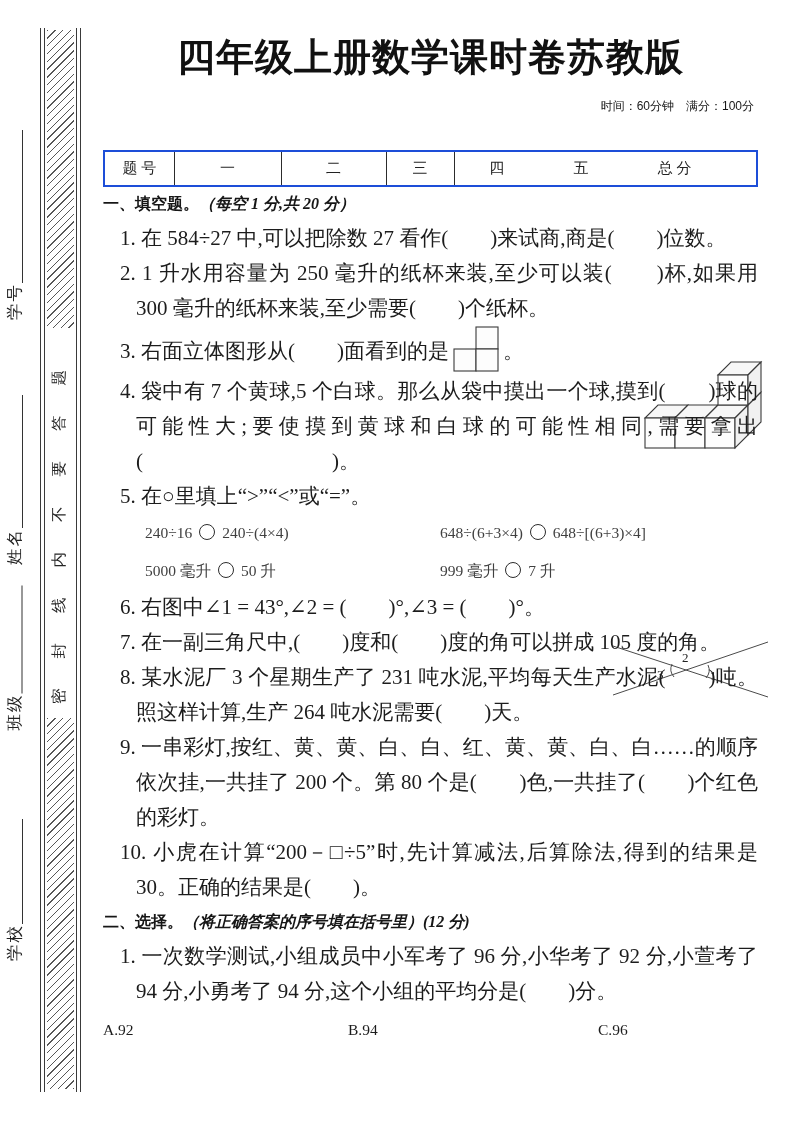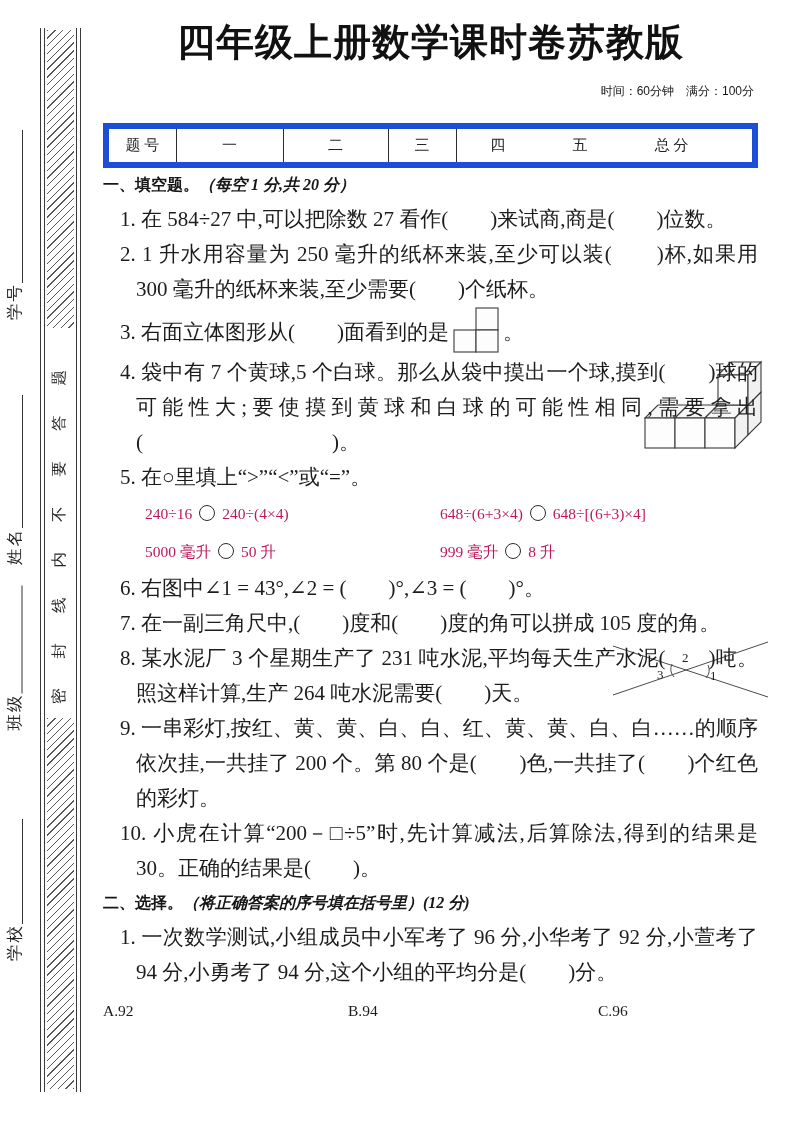--- a/index.html
+++ b/index.html
@@ -22,43 +22,43 @@
   .mfield{position:absolute;height:22px;transform:rotate(-90deg);transform-origin:center;
           display:flex;align-items:stretch;font-size:16.5px;color:#222;white-space:nowrap;}
   .mfield .lbl{line-height:22px;letter-spacing:2px;}
   .mfield .line{flex:1;border-bottom:1.2px solid #333;margin-bottom:3px;}
   .f1{width:190px;left:-80px;top:214px;}
   .f2{width:170px;left:-70px;top:469px;}
   .f3{width:145px;left:-58px;top:647px;}
   .f4{width:142px;left:-56px;top:879px;}
 
   
-  .content{position:absolute;left:103px;top:13px;width:655px;}
+  .content{position:absolute;left:103px;top:28px;width:655px;}
   .title{font-family:"Liberation Sans","DejaVu Sans",sans-serif;font-weight:bold;
          font-size:38px;line-height:58px;text-align:center;letter-spacing:1px;color:#111;}
   .subtitle{font-family:"Liberation Sans","DejaVu Sans",sans-serif;font-weight:bold;
             font-size:30px;line-height:52px;text-align:center;color:#111;}
   .meta{font-family:"Liberation Sans","DejaVu Sans",sans-serif;font-size:12px;
         line-height:40px;text-align:right;padding-right:4px;color:#161616;}
 
-  table.score{width:100%;border-collapse:collapse;margin-top:12px;table-layout:fixed;
-              border:6px solid #1d4ed8;font-family:Liberation Serif, serif;}
+  table.score{width:100%;border-collapse:collapse;margin-top:24px;table-layout:fixed;
+              border:2px solid #1d4ed8;font-family:Liberation Serif, serif;}
   table.score td{border:1px solid #2c2c2c;height:31px;text-align:center;
                  font-size:15px;vertical-align:middle;color:#222;}
   td.wide-cell{padding:0 30px 0 0;}
   .wide-flex{display:flex;justify-content:space-around;align-items:center;}
 
   .sec-heading{font-size:16px;font-weight:bold;line-height:34px;color:#161616;}
   .sec-heading .note{font-style:italic;}
 
   .q{font-size:21px;line-height:35px;margin-left:33px;text-indent:-16px;
      text-align:justify;color:#1c1c1c;}
 
   .cmp-grid{margin-left:42px;display:grid;grid-template-columns:295px 1fr;
-            font-size:15.5px;line-height:38px;color:#be185d;}
+            font-size:15.5px;line-height:38px;color:#404040;}
   .circle{display:inline-block;width:14px;height:14px;border:1.3px solid #2c2c2c;
           border-radius:50%;margin:0 7px;vertical-align:-2px;}
 
   .options{display:grid;grid-template-columns:245px 250px 1fr;
            font-size:15.5px;line-height:38px;margin-top:2px;color:#1c1c1c;}
 
   .fig-cube{position:absolute;left:643px;top:360px;}
   .fig-angle{position:absolute;left:610px;top:631px;}
   .fig-inline{display:inline-block;vertical-align:-16px;margin:0 3px;}
 
@@ -174,21 +174,21 @@
       <div>
         <span>240÷16</span><span class="circle"></span><span>240÷(4×4)</span>
       </div>
       <div>
         <span>648÷(6+3×4)</span><span class="circle"></span><span>648÷[(6+3)×4]</span>
       </div>
       <div>
         <span>5000 毫升</span><span class="circle"></span><span>50 升</span>
       </div>
       <div>
-        <span>999 毫升</span><span class="circle"></span><span>8 升</span>
+        <span>999 毫升</span><span class="circle"></span><span>7 升</span>
       </div>
     </div>
 
     <div class="q">6. 右图中∠1 = 43°,∠2 = (　　)°,∠3 = (　　)°。</div>
     <div class="q">7. 在一副三角尺中,(　　)度和(　　)度的角可以拼成 105 度的角。</div>
     <div class="q">8. 某水泥厂 3 个星期生产了 231 吨水泥,平均每天生产水泥(　　)吨。照这样计算,生产 264 吨水泥需要(　　)天。</div>
     <div class="q">9. 一串彩灯,按红、黄、黄、白、白、红、黄、黄、白、白……的顺序依次挂,一共挂了 200 个。第 80 个是(　　)色,一共挂了(　　)个红色的彩灯。</div>
     <div class="q">10. 小虎在计算“200－□÷5”时,先计算减法,后算除法,得到的结果是 30。正确的结果是(　　)。</div>
 
     <div class="sec-heading">

